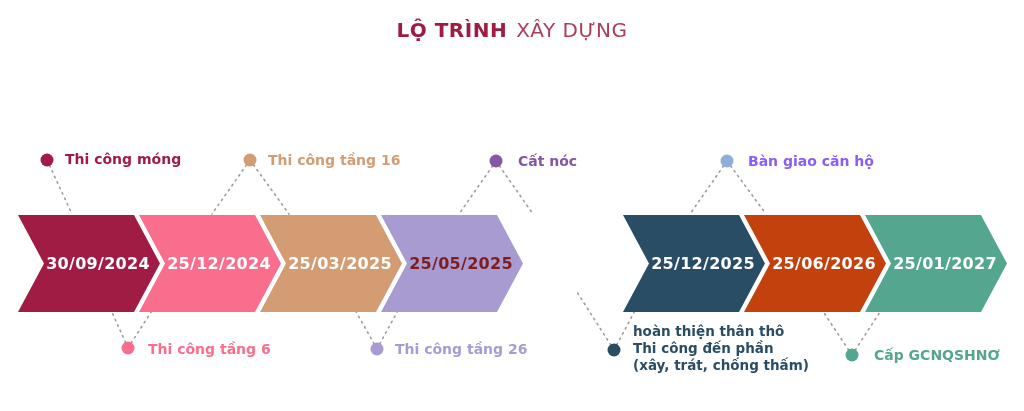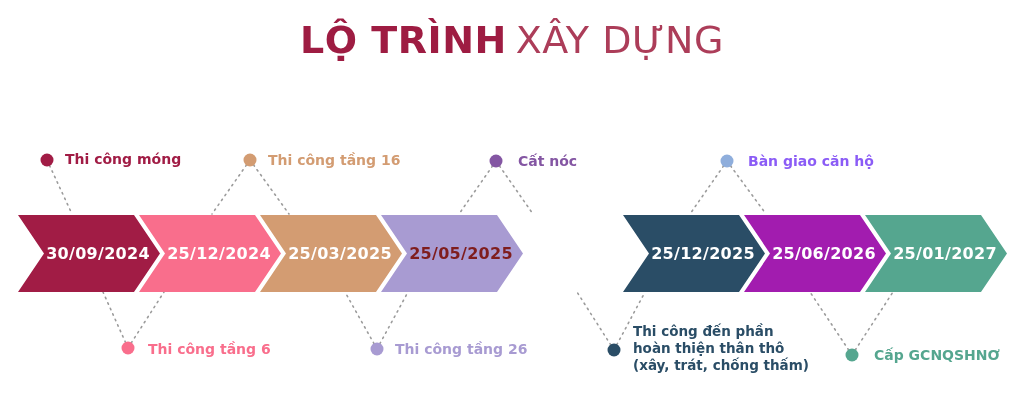--- a/index.html
+++ b/index.html
@@ -10,39 +10,39 @@
   .canvas {
     position:relative;
     width:1024px; height:411px;
     overflow:hidden;
     background:#ffffff;
   }
   
   .title {
     position:absolute; top:18px; left:0;
     width:100%; text-align:center;
-    font-size:38px; letter-spacing:0.5px;
+    font-size:20px; letter-spacing:0.5px;
     white-space:nowrap;
   }
   .title-bold   { font-weight:800; margin-right:9px; }
   .title-light  { font-weight:500; }
 
   
   .connectors { position:absolute; left:0; top:0; width:1024px; height:411px; }
   .connectors line {
     stroke-width:1.6;
     stroke-dasharray:1.5 4.5;
     stroke-linecap:round;
     fill:none;
   }
 
   
   .chev {
     position:absolute; top:215px;
-    width:148px; height:77px;
+    width:148px; height:97px;
     clip-path: polygon(0 0, 116px 0, 142px 50%, 116px 100%, 0 100%, 26px 50%);
     display:flex; align-items:center; justify-content:center;
     padding-left:12px; box-sizing:border-box;
   }
   .chev .date {
     font-size:16px; font-weight:700; letter-spacing:0.3px;
     white-space:nowrap;
   }
   .c1 { left:18px; }  .c2 { left:139px; } .c3 { left:260px; } .c4 { left:381px; }
   .c5 { left:502px; } .c6 { left:623px; } .c7 { left:744px; } .c8 { left:865px; }
@@ -102,21 +102,21 @@
   </div>
   <div class="chev c3" style="background: rgb(211, 156, 114);">
     <span class="date" style="color: rgb(255, 255, 255);">25/03/2025</span>
   </div>
   <div class="chev c4" style="background: rgb(168, 155, 210);">
     <span class="date" style="color: #7f1d1d;">25/05/2025</span>
   </div>
   <div class="chev c6" style="background: rgb(42, 77, 102);">
     <span class="date" style="color: rgb(255, 255, 255);">25/12/2025</span>
   </div>
-  <div class="chev c7" style="background: #a21caf;">
+  <div class="chev c7" style="background: #c2410c;">
     <span class="date" style="color: rgb(255, 255, 255);">25/06/2026</span>
   </div>
   <div class="chev c8" style="background: rgb(85, 166, 143);">
     <span class="date" style="color: rgb(255, 255, 255);">25/01/2027</span>
   </div>
 
   <div class="dot" style="left: 47px; top: 160px; background: rgb(161, 28, 69);"></div>
   <div class="dot" style="left: 128px; top: 348px; background: rgb(249, 110, 140);"></div>
   <div class="dot" style="left: 250px; top: 160px; background: rgb(211, 156, 114);"></div>
   <div class="dot" style="left: 377px; top: 349px; background: rgb(168, 155, 210);"></div>
@@ -124,20 +124,20 @@
   <div class="dot" style="left: 614px; top: 350px; background: rgb(42, 77, 102);"></div>
   <div class="dot" style="left: 727px; top: 161px; background: rgb(143, 174, 220);"></div>
   <div class="dot" style="left: 852px; top: 355px; background: rgb(85, 166, 143);"></div>
 
   <div class="label" style="left: 65px; top: 159px; color: rgb(161, 28, 69);">Thi công móng</div>
   <div class="label" style="left: 148px; top: 349px; color: rgb(249, 110, 140);">Thi công tầng 6</div>
   <div class="label" style="left: 268px; top: 160px; color: rgb(211, 156, 114);">Thi công tầng 16</div>
   <div class="label" style="left: 395px; top: 349px; color: rgb(168, 155, 210);">Thi công tầng 26</div>
   <div class="label" style="left: 518px; top: 161px; color: rgb(132, 86, 163);">Cất nóc</div>
   <div class="label multi" style="left: 633px; top: 323px; color: rgb(42, 77, 102);">
+    <div>hoàn thiện thân thô</div>
     <div>Thi công đến phần</div>
-    <div>hoàn thiện thân thô</div>
     <div>(xây, trát, chống thấm)</div>
   </div>
   <div class="label" style="left: 748px; top: 161px; color: #8b5cf6;">Bàn giao căn hộ</div>
   <div class="label" style="left: 874px; top: 355px; color: rgb(85, 166, 143);">Cấp GCNQSHNƠ</div>
 
 </div>
 
 </body></html>

